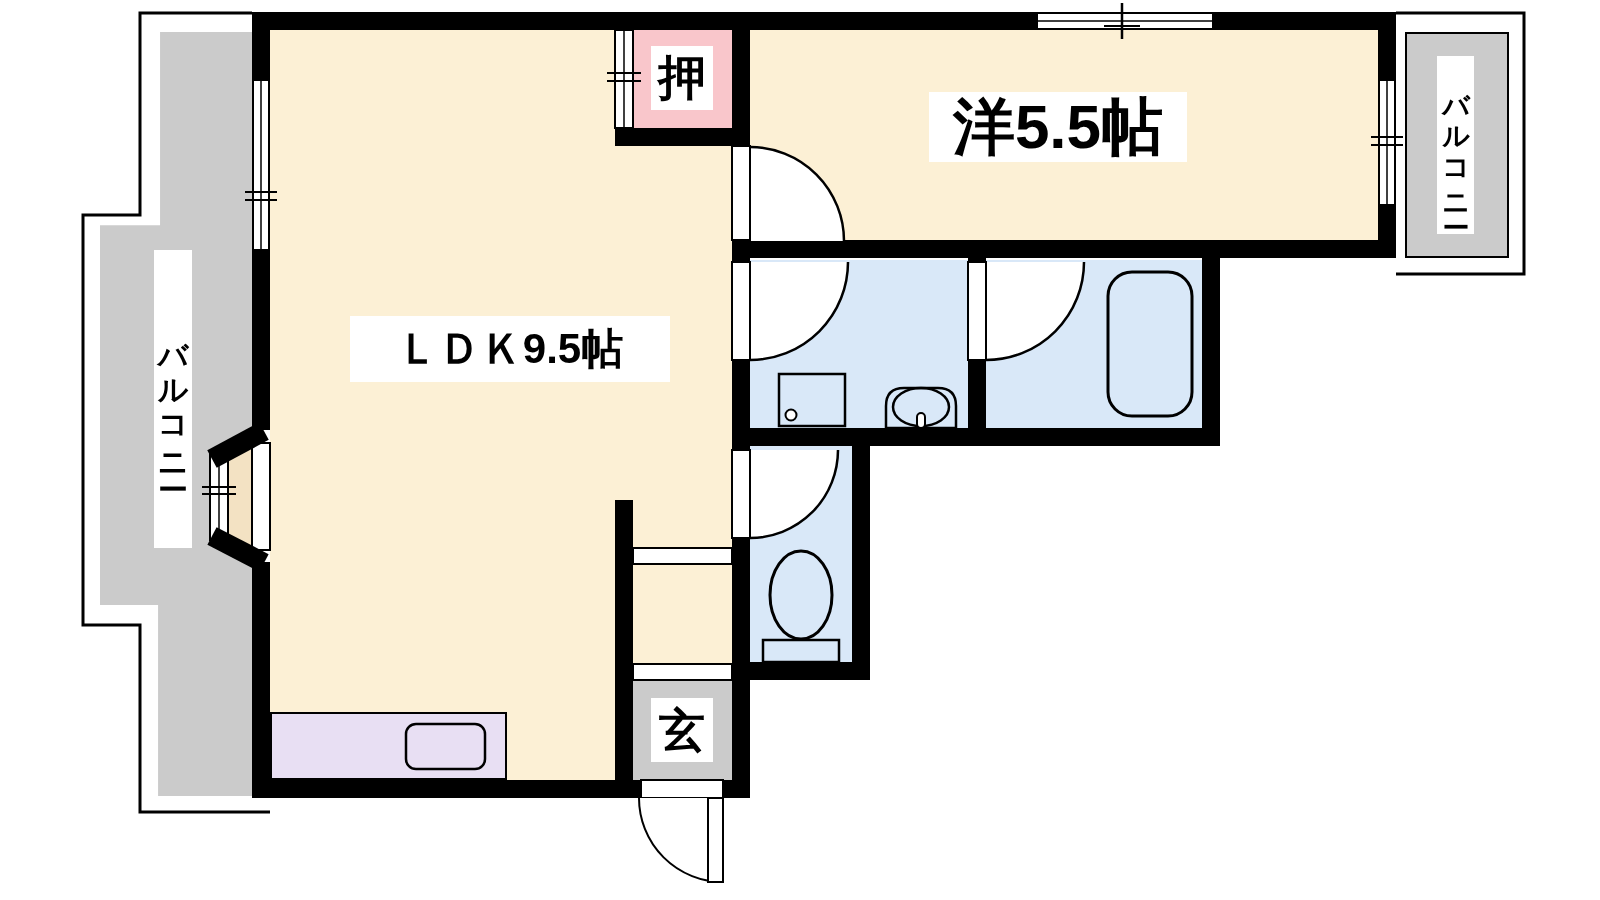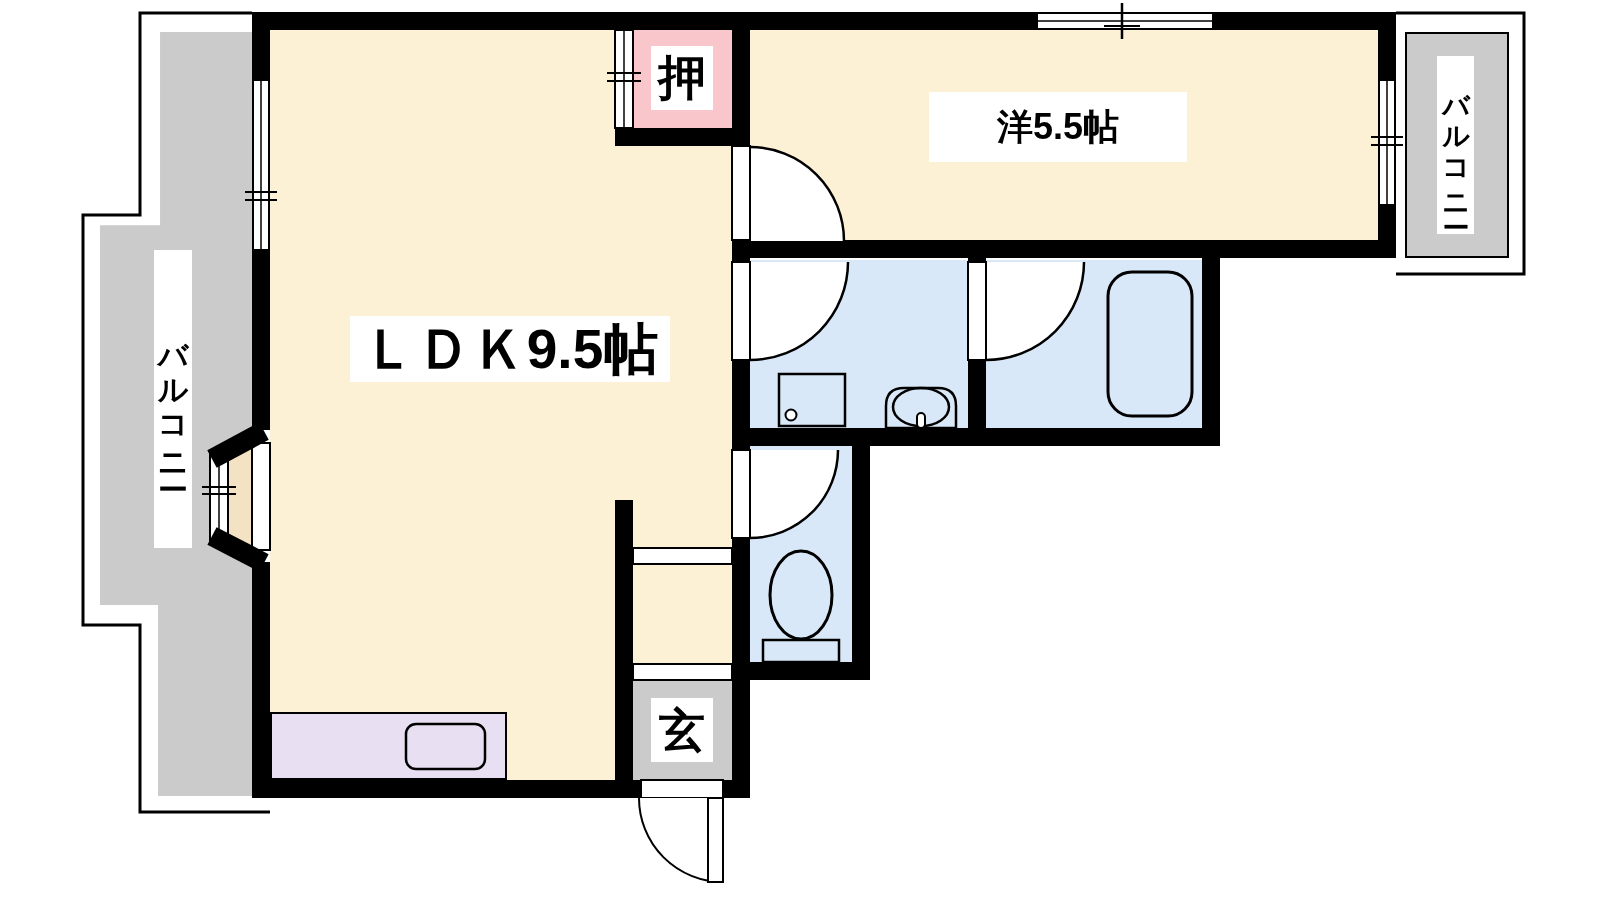--- a/index.html
+++ b/index.html
@@ -133,19 +133,19 @@
       <rect x="917" y="413" width="8" height="15" rx="4" fill="#fff" stroke="#000" stroke-width="2"></rect>
     </g>
     <rect x="1108" y="272" width="84" height="144" rx="24" fill="none" stroke="#000" stroke-width="3"></rect>
     <g>
       <ellipse cx="801" cy="595" rx="31" ry="44" fill="var(--blue)" stroke="#000" stroke-width="3"></ellipse>
       <rect x="763" y="640" width="76" height="22" fill="var(--blue)" stroke="#000" stroke-width="2.5"></rect>
     </g>
     <rect x="406" y="724" width="79" height="45" rx="10" fill="none" stroke="#000" stroke-width="2.5"></rect>
   </svg>
 
-  <div class="lbl" style="left:350px;top:316px;width:320px;height:66px;font-size:55px;">ＬＤＫ9.5帖</div>
-  <div class="lbl" style="left:929px;top:92px;width:258px;height:70px;font-size:36px;">洋5.5帖</div>
+  <div class="lbl" style="left:350px;top:316px;width:320px;height:66px;font-size:42px;">ＬＤＫ9.5帖</div>
+  <div class="lbl" style="left:929px;top:92px;width:258px;height:70px;font-size:62px;">洋5.5帖</div>
   <div class="lbl" style="left:651px;top:46px;width:62px;height:64px;font-size:48px;">押</div>
   <div class="lbl" style="left:651px;top:698px;width:62px;height:64px;font-size:46px;">玄</div>
   <div class="lbl vert" style="left:154px;top:250px;width:38px;height:298px;font-size:30px;">バルコニー</div>
   <div class="lbl vert" style="left:1437px;top:56px;width:37px;height:178px;font-size:27px;">バルコニー</div>
 </div>
 
 </body></html>

